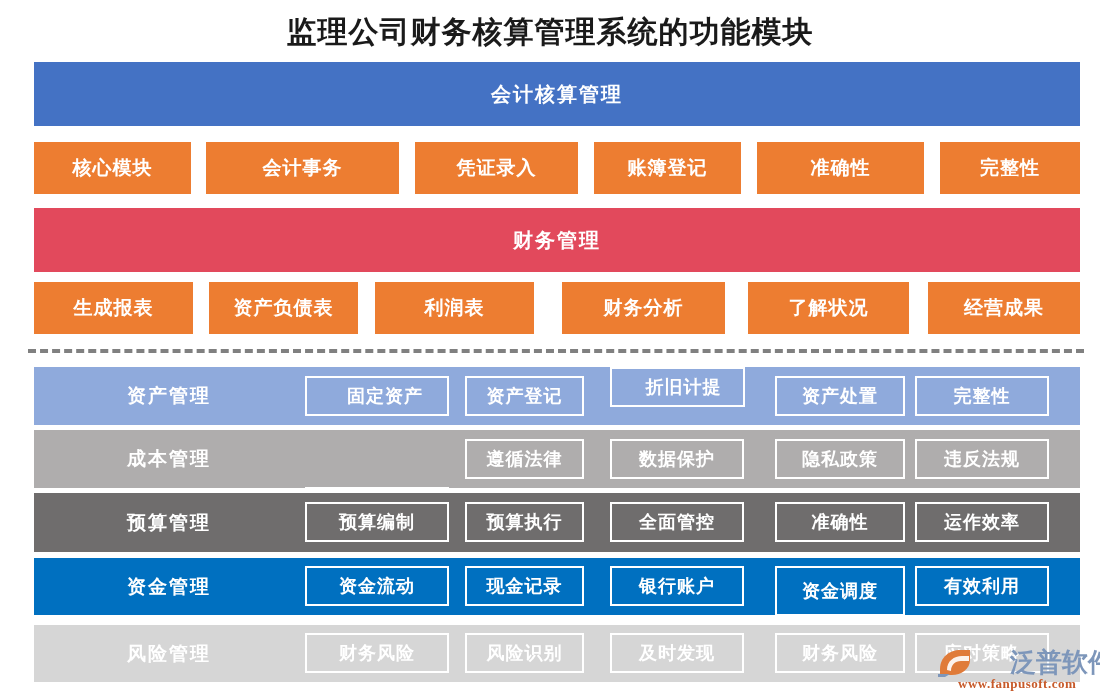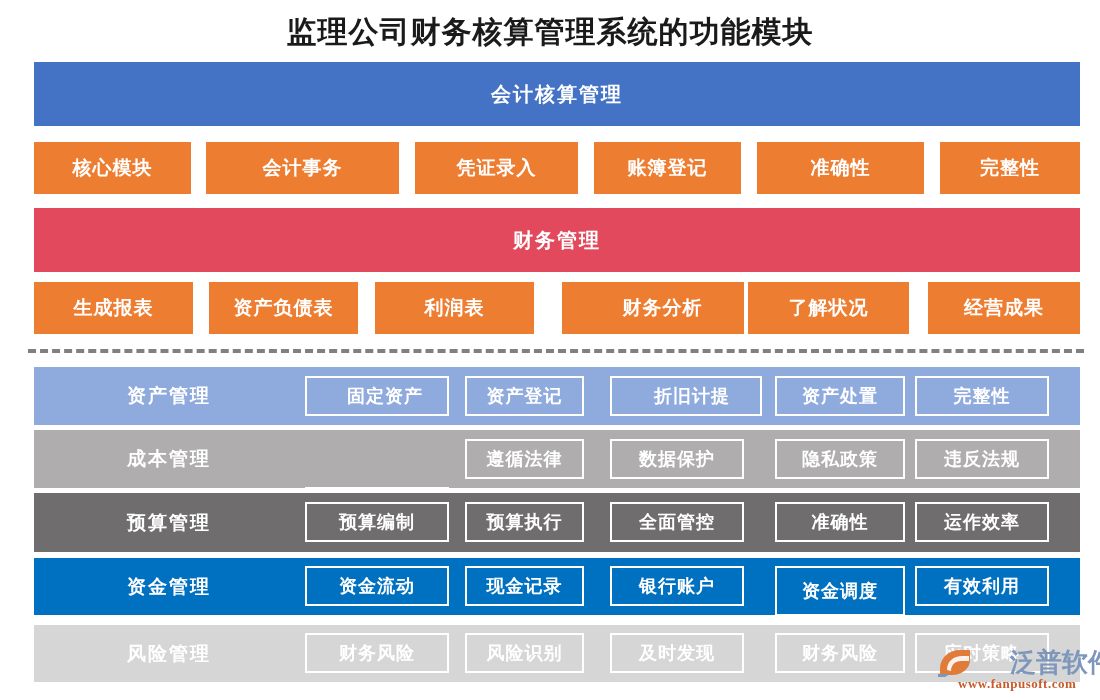--- a/index.html
+++ b/index.html
@@ -188,33 +188,33 @@
 </div>
 
 <div class="section-bar bar-finance">
   <span>财务管理</span>
 </div>
 
 <div class="chip-row chip-row-2">
   <div class="chip" style="left:0px;  width:159px;">生成报表</div>
   <div class="chip" style="left:175px;width:149px;">资产负债表</div>
   <div class="chip" style="left:341px;width:159px;">利润表</div>
-  <div class="chip" style="left:528px;width:163px;padding-left:19px;">财务分析</div>
+  <div class="chip" style="left:528px;width:163px;">财务分析</div>
   <div class="chip" style="left:714px;width:161px;">了解状况</div>
   <div class="chip" style="left:894px;width:152px;">经营成果</div>
 </div>
 
 <div class="divider-dashed"></div>
 
 <div class="module-row row-asset">
   <div class="module-label">资产管理</div>
   <div class="module-boxes">
     <div class="module-box" style="left:1px;  top:9px; width:144px;height:40px;padding-left:16px;">固定资产</div>
     <div class="module-box" style="left:161px;top:9px; width:119px;height:40px;">资产登记</div>
-    <div class="module-box" style="left:306px;top:9px; width:152px;height:40px;padding-left:12px;">折旧计提</div>
+    <div class="module-box" style="left:306px;top:0; width:135px;height:40px;padding-left:12px;">折旧计提</div>
     <div class="module-box" style="left:471px;top:9px; width:130px;height:40px;">资产处置</div>
     <div class="module-box" style="left:611px;top:9px; width:134px;height:40px;">完整性</div>
   </div>
 </div>
 
 <div class="module-row row-cost">
   <div class="module-label">成本管理</div>
   <div class="module-boxes">
     <div class="module-box" style="left:1px;  top:9px; width:144px;height:40px;margin-top:48px;">重要性</div>
     <div class="module-box" style="left:161px;top:9px; width:119px;height:40px;">遵循法律</div>

